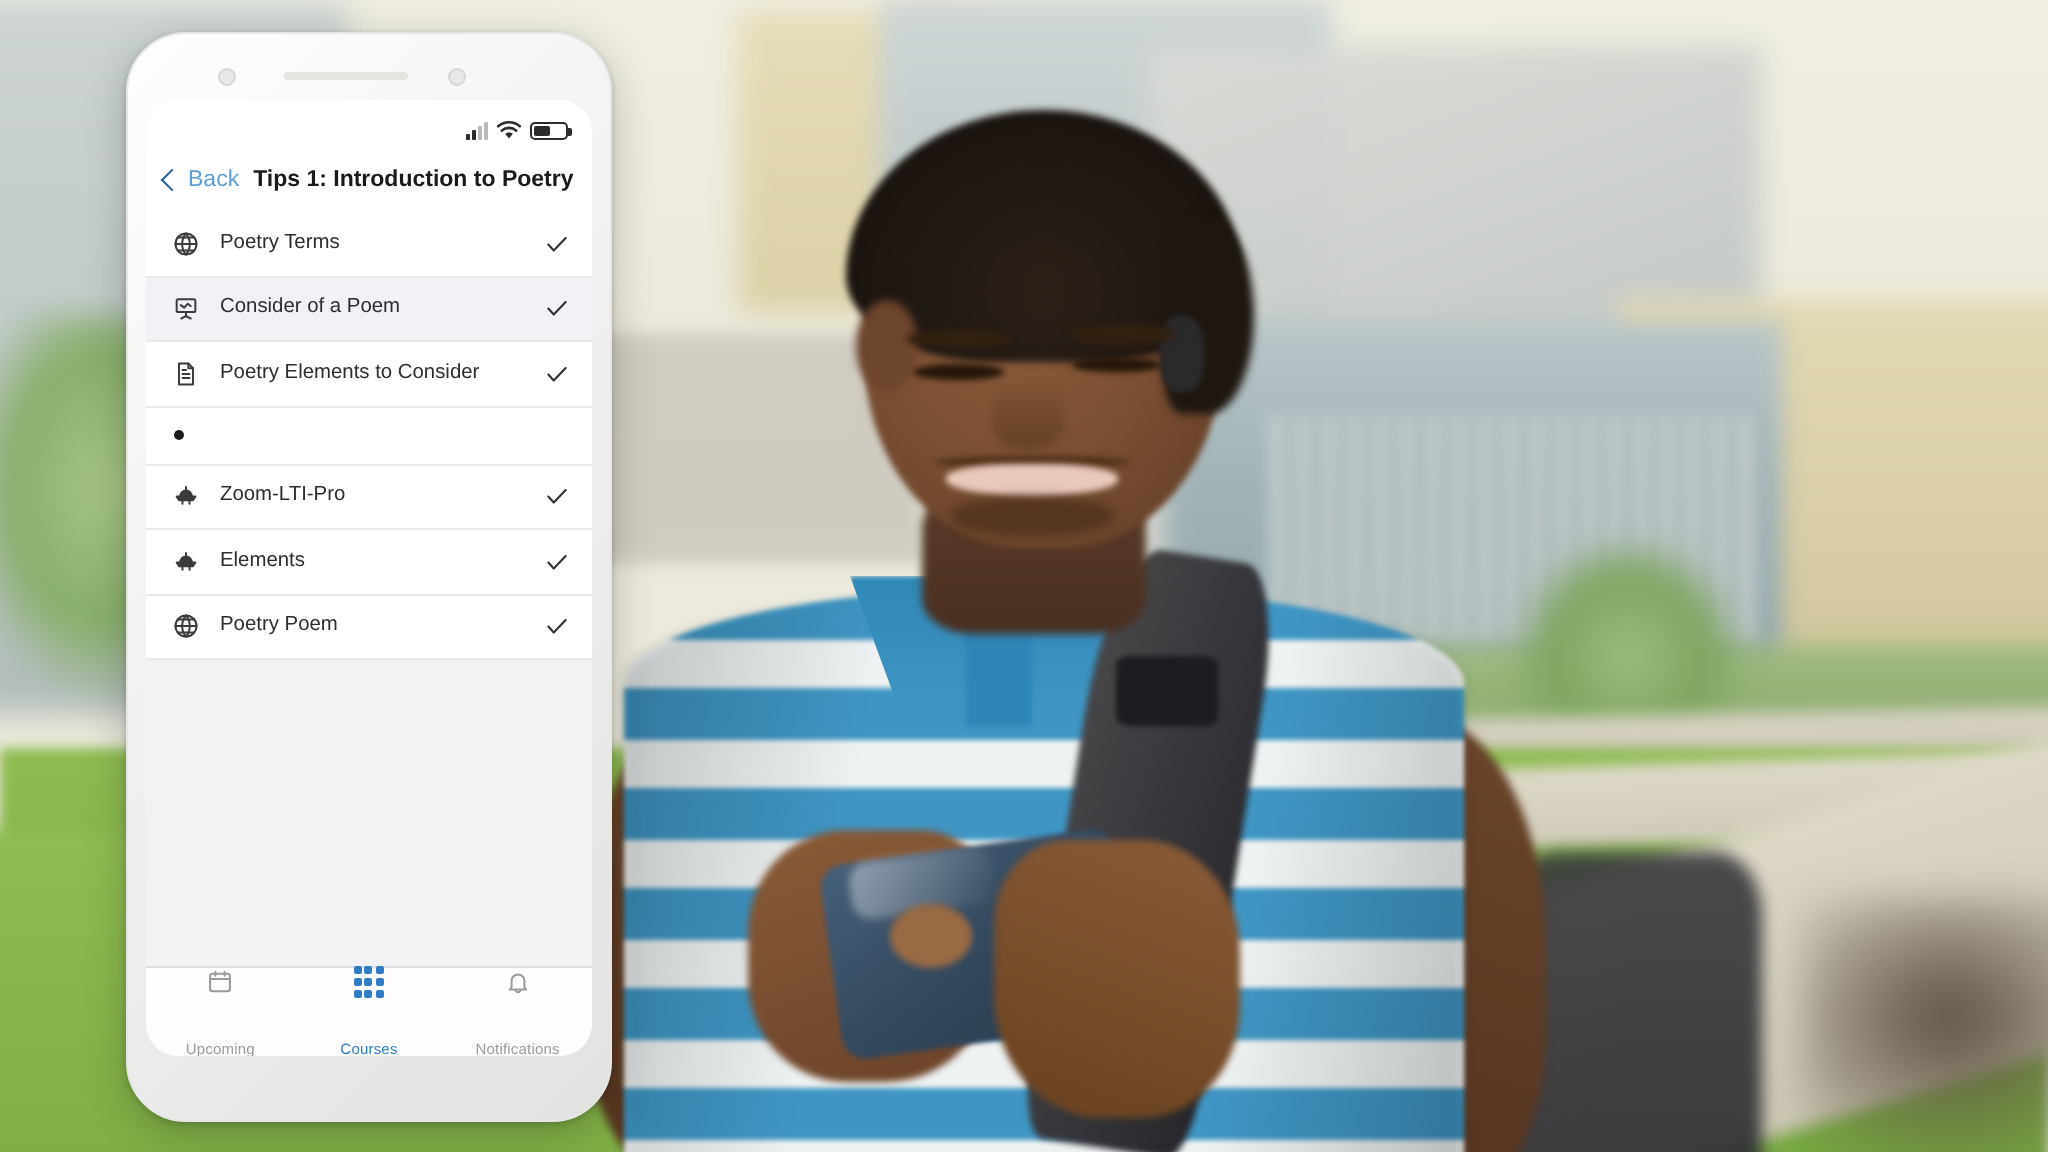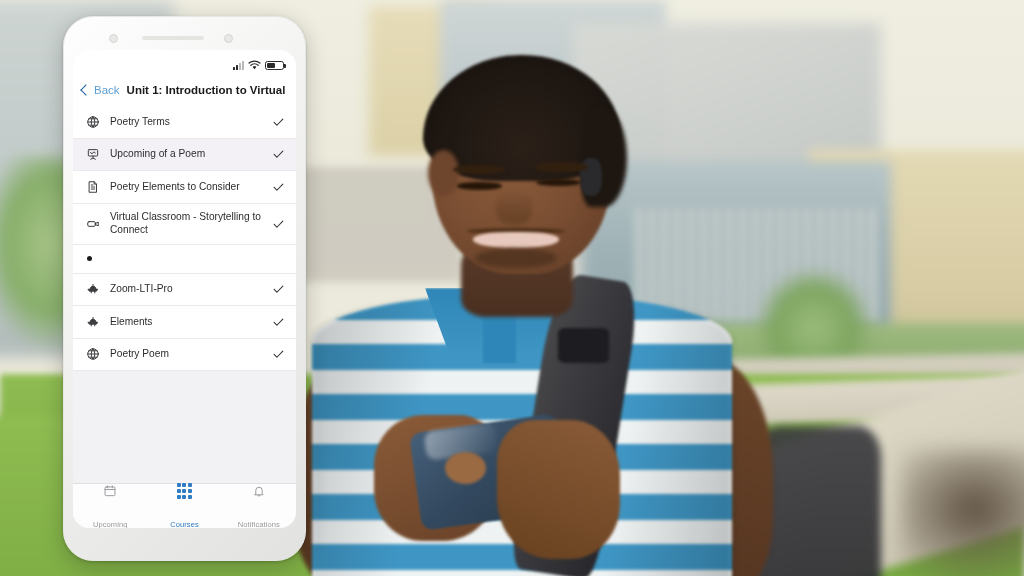--- a/index.html
+++ b/index.html
@@ -666,21 +666,21 @@
         <span class="batt">
             <i></i>
           </span>
       </div>
 
       <div class="navbar">
         <div class="back">
           <span class="chev-left"></span>
           <span class="back-label">Back</span>
         </div>
-        <div class="nav-title">Unit 1: Introduction to Virtual</div>
+        <div class="nav-title">Tips 1: Introduction to Poetry</div>
       </div>
 
 
       <div class="list" id="module-list">
           <div class="row">
             <div class="row-icon">
               <svg width="14" height="14" viewBox="0 0 24 24" fill="none" stroke="currentColor" stroke-width="1.7" stroke-linecap="round" stroke-linejoin="round">
                 <circle cx="12" cy="12" r="9"></circle>
                 <path d="M3 12h18"></path>
                 <path d="M12 3a14 14 0 0 1 0 18a14 14 0 0 1 0-18"></path>
@@ -697,52 +697,38 @@
           </div>
           <div class="row selected">
             <div class="row-icon">
               <svg width="14" height="14" viewBox="0 0 24 24" fill="none" stroke="currentColor" stroke-width="1.7" stroke-linecap="round" stroke-linejoin="round">
                 <rect x="4" y="4.5" width="16" height="11" rx="1.4"></rect>
                 <path d="M12 15.5v3.5"></path>
                 <path d="M8 21l4-2 4 2"></path>
                 <path d="M7.5 9.5l3 2.2 3-3.4 2.5 2"></path>
               </svg>
             </div>
-            <div class="row-label">Upcoming of a Poem</div>
+            <div class="row-label">Consider of a Poem</div>
             <div class="check">
               <svg width="14" height="14" viewBox="0 0 24 24" fill="none" stroke="currentColor" stroke-width="2" stroke-linecap="round" stroke-linejoin="round">
                 <path d="M4 12.5l5 5.5L20 6.5"></path>
               </svg>
             </div>
           </div>
           <div class="row">
             <div class="row-icon">
               <svg width="14" height="14" viewBox="0 0 24 24" fill="none" stroke="currentColor" stroke-width="1.7" stroke-linecap="round" stroke-linejoin="round">
                 <path d="M6 3h8l4 4v14H6z"></path>
                 <path d="M14 3v4h4"></path>
                 <path d="M9 12h6"></path>
                 <path d="M9 15.5h6"></path>
                 <path d="M9 8.5h3"></path>
               </svg>
             </div>
             <div class="row-label">Poetry Elements to Consider</div>
-            <div class="check">
-              <svg width="14" height="14" viewBox="0 0 24 24" fill="none" stroke="currentColor" stroke-width="2" stroke-linecap="round" stroke-linejoin="round">
-                <path d="M4 12.5l5 5.5L20 6.5"></path>
-              </svg>
-            </div>
-          </div>
-          <div class="row two-line">
-            <div class="row-icon">
-              <svg width="14" height="14" viewBox="0 0 24 24" fill="none" stroke="currentColor" stroke-width="1.7" stroke-linecap="round" stroke-linejoin="round">
-                <rect x="3" y="8" width="13" height="8" rx="2.2"></rect>
-                <path d="M16 11.2l5-2.4v6.4l-5-2.4z"></path>
-              </svg>
-            </div>
-            <div class="row-label">Virtual Classroom - Storytelling to Connect</div>
             <div class="check">
               <svg width="14" height="14" viewBox="0 0 24 24" fill="none" stroke="currentColor" stroke-width="2" stroke-linecap="round" stroke-linejoin="round">
                 <path d="M4 12.5l5 5.5L20 6.5"></path>
               </svg>
             </div>
           </div>
           <div class="row section">
             <div class="check">
               <span class="dot"></span>
             </div>

